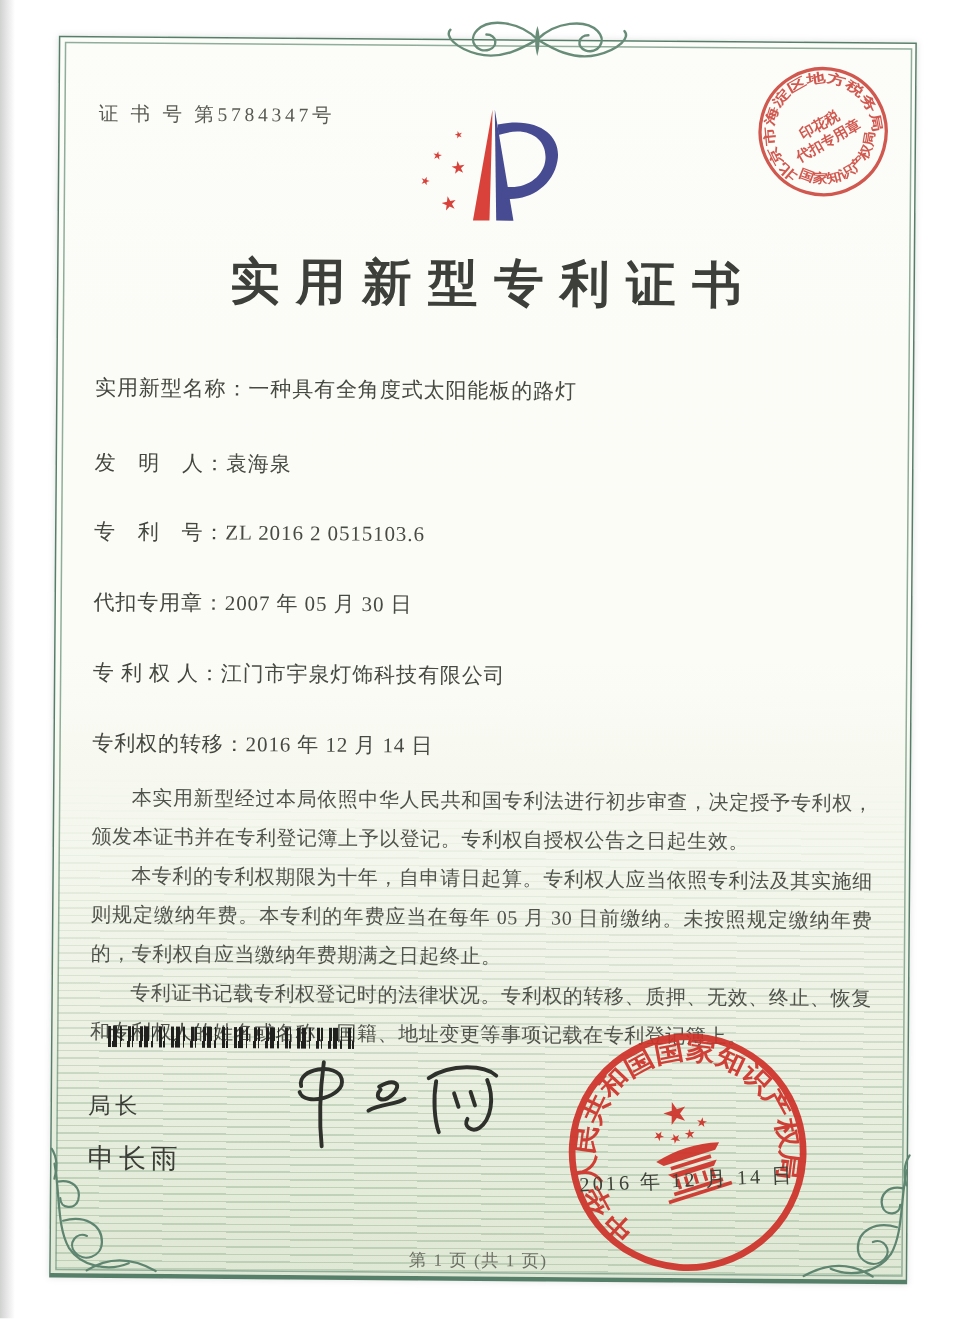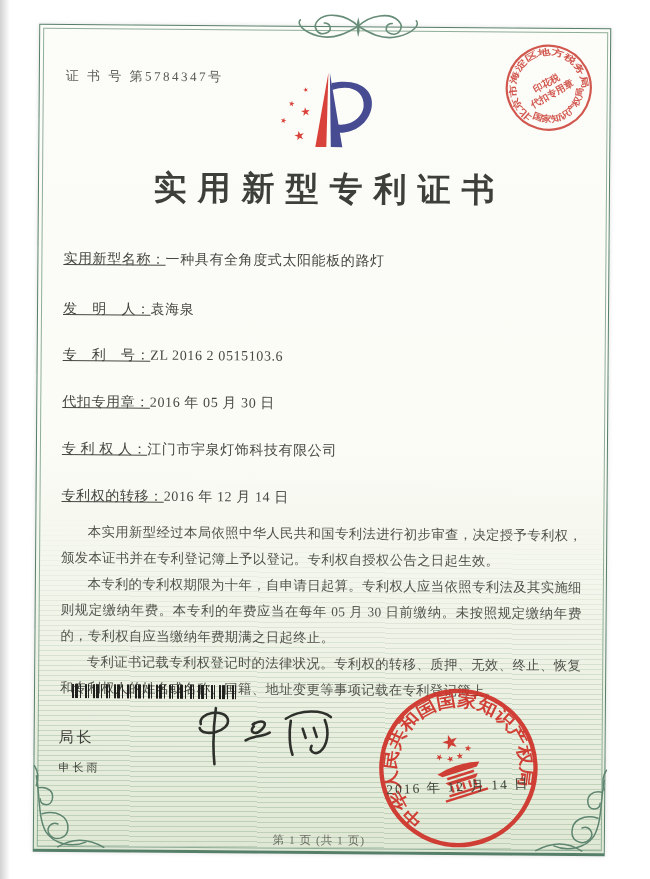--- a/index.html
+++ b/index.html
@@ -34,33 +34,33 @@
   .cert-no{position:absolute;left:26px;top:42px;font-size:13px;letter-spacing:2.5px;color:#585b52;white-space:nowrap;}
 
   .logo{position:absolute;left:238px;top:40px;}
 
   .tax-stamp{position:absolute;left:454px;top:4px;transform:rotate(-30deg);opacity:.88;}
 
   .title{position:absolute;left:0;right:0;top:140px;text-align:center;
     font-size:33px;font-weight:bold;letter-spacing:11px;text-indent:11px;color:#3d403a;}
 
   .frow{position:absolute;left:25px;font-size:14px;color:#474a43;letter-spacing:.6px;white-space:nowrap;}
-  .frow .lab{color:#44473f;text-decoration:underline;}
+  .frow .lab{color:#44473f;}
   .frow .val{color:#474a43;}
 
   .body-text{position:absolute;left:25px;top:494px;width:521px;
     font-size:13.3px;line-height:26px;color:#50534b;text-align:justify;letter-spacing:.4px;}
   .body-text p{margin:0;text-indent:2em;}
 
   .barcode{position:absolute;left:37px;top:659px;width:168px;height:14px;
     background:
       repeating-linear-gradient(90deg,#20201e 0 2px,transparent 2px 3px,#20201e 3px 6px,transparent 6px 8px,#20201e 8px 9px,transparent 9px 13px,#20201e 13px 15px,transparent 15px 16px,#20201e 16px 17px,transparent 17px 21px);}
 
   .dir-title{position:absolute;left:24px;top:703px;font-size:15px;color:#3c3f38;letter-spacing:3px;}
-  .dir-name{position:absolute;left:24px;top:735px;font-size:11px;color:#3c3f38;letter-spacing:3px;}
+  .dir-name{position:absolute;left:24px;top:735px;font-size:18px;color:#3c3f38;letter-spacing:3px;}
   .signature{position:absolute;left:148px;top:672px;z-index:6;}
 
   .seal{position:absolute;left:339px;top:655px;transform:rotate(-18deg);opacity:.92;z-index:4;}
   .seal-date{position:absolute;left:352px;top:750px;z-index:5;font-size:13.5px;color:#3e4238;
     letter-spacing:2px;transform:rotate(-3deg);white-space:nowrap;}
 
   .footer{position:absolute;left:0;right:0;top:806px;text-align:center;font-size:11.5px;color:#6b6e63;letter-spacing:1px;}
 </style>
 </head>
 <body>
@@ -138,21 +138,21 @@
   <div class="frow" style="top:225px">
     <span class="lab">实用新型名称：</span><span class="val">一种具有全角度式太阳能板的路灯</span>
   </div>
   <div class="frow" style="top:275px">
     <span class="lab">发　明　人：</span><span class="val">袁海泉</span>
   </div>
   <div class="frow" style="top:321px">
     <span class="lab">专　利　号：</span><span class="val">ZL 2016 2 0515103.6</span>
   </div>
   <div class="frow" style="top:368px">
-    <span class="lab">代扣专用章：</span><span class="val">2016 年 05 月 30 日</span>
+    <span class="lab">代扣专用章：</span><span class="val">2007 年 05 月 30 日</span>
   </div>
   <div class="frow" style="top:415px">
     <span class="lab">专 利 权 人：</span><span class="val">江门市宇泉灯饰科技有限公司</span>
   </div>
   <div class="frow" style="top:462px">
     <span class="lab">专利权的转移：</span><span class="val">2016 年 12 月 14 日</span>
   </div>
 
   <div class="body-text">
     <p>本实用新型经过本局依照中华人民共和国专利法进行初步审查，决定授予专利权，颁发本证书并在专利登记簿上予以登记。专利权自授权公告之日起生效。</p>

